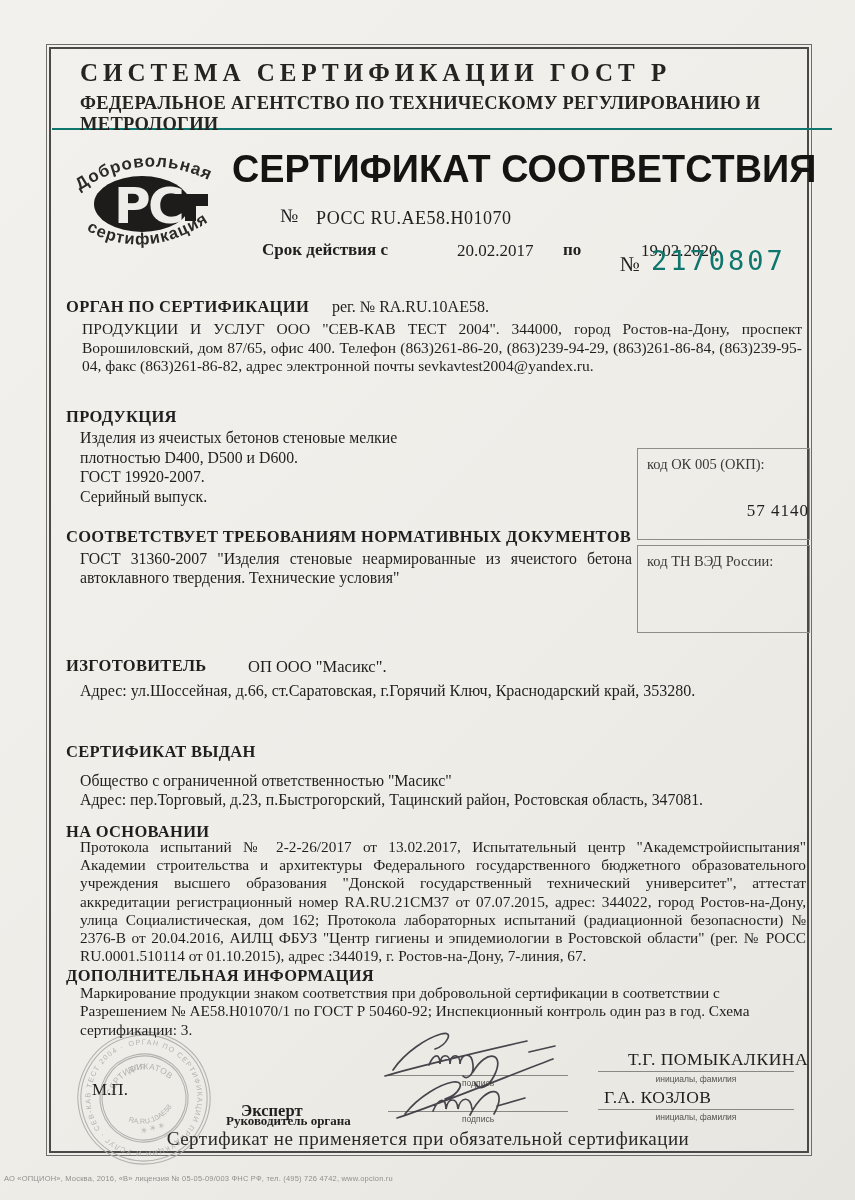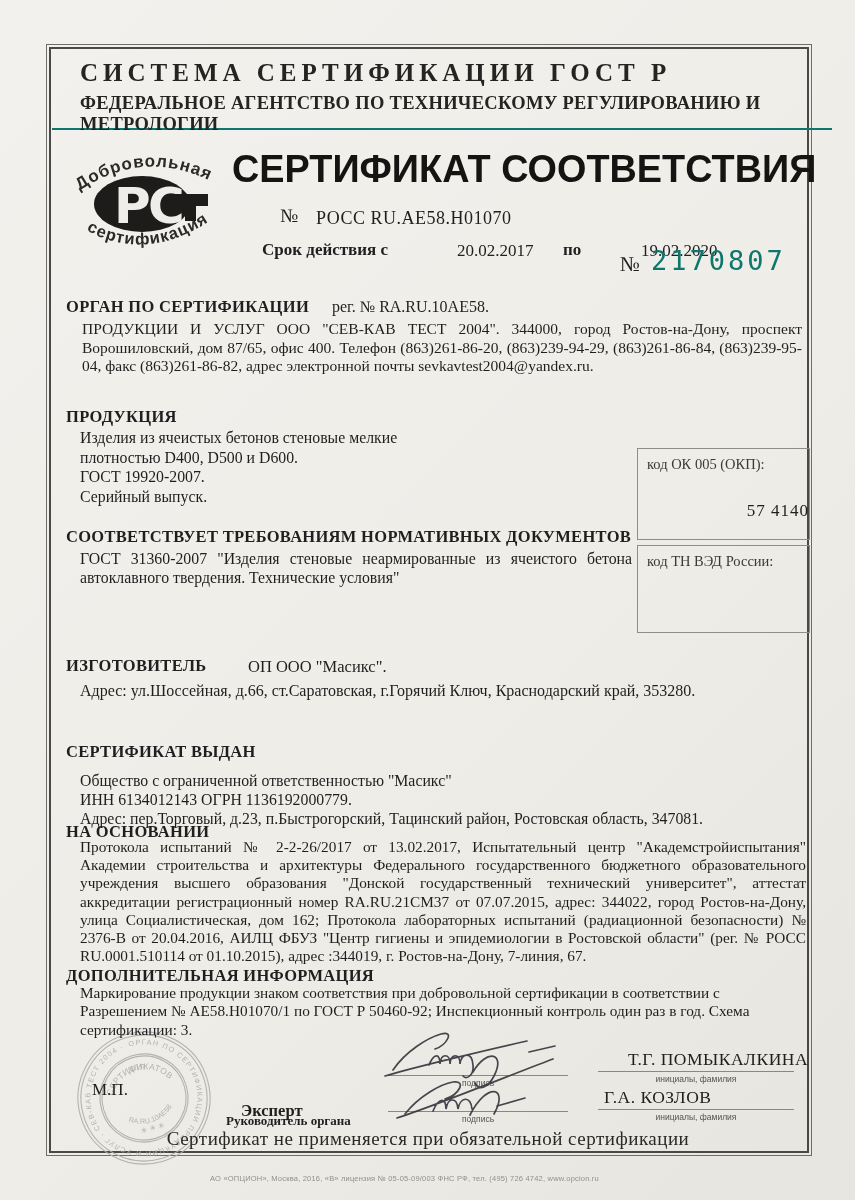--- a/index.html
+++ b/index.html
@@ -75,21 +75,21 @@
   .sig-cap-2{left:388px;top:1114px;width:180px;}
   .name-1{left:604px;top:1049px;font-size:17.5px;letter-spacing:.5px;white-space:nowrap;z-index:2;margin-left:24px;}
   .name-2{left:604px;top:1087px;font-size:17.5px;letter-spacing:.5px;white-space:nowrap;z-index:2;}
   .name-line-1{left:598px;top:1071px;width:196px;}
   .name-line-2{left:598px;top:1109px;width:196px;}
   .name-cap-1{left:598px;top:1074px;width:196px;}
   .name-cap-2{left:598px;top:1112px;width:196px;}
   .sig-svg{left:375px;top:1018px;width:250px;height:105px;z-index:3;}
 
   .footer-note{left:52px;top:1128px;width:752px;text-align:center;font-size:19px;letter-spacing:.5px;color:#2a2927;z-index:2;}
-  .fine-print{left:16px;top:1174px;width:777px;text-align:center;font-family:"Liberation Sans",sans-serif;font-size:7.5px;color:#92908c;letter-spacing:.2px;}
+  .fine-print{left:4px;top:1174px;width:777px;text-align:left;font-family:"Liberation Sans",sans-serif;font-size:7.5px;color:#92908c;letter-spacing:.2px;}
 
   .logo-svg{left:56px;top:142px;width:172px;height:118px;}
 </style>
 </head>
 <body>
 
 <div class="frame-outer">
   <div class="frame-inner"></div>
 </div>
 
@@ -151,21 +151,20 @@
   <div class="box-label">код ТН ВЭД России:</div>
 </div>
 
 <div class="abs sec-h maker-h">ИЗГОТОВИТЕЛЬ</div>
 <div class="abs maker-name">ОП ООО "Масикс".</div>
 <div class="abs maker-address">Адрес: ул.Шоссейная, д.66, ст.Саратовская, г.Горячий Ключ, Краснодарский край, 353280.</div>
 
 <div class="abs sec-h issued-h">СЕРТИФИКАТ ВЫДАН</div>
 <div class="abs issued-lines">
   <div>Общество с ограниченной ответственностью "Масикс"</div>
-  <div>ИНН 6134012143 ОГРН 1136192000779.</div>
   <div>Адрес: пер.Торговый, д.23, п.Быстрогорский, Тацинский район, Ростовская область, 347081.</div>
 </div>
 
 <div class="abs sec-h basis-h">НА ОСНОВАНИИ</div>
 <div class="abs basis-text">Протокола испытаний № 2-2-26/2017 от 13.02.2017, Испытательный центр "Академстройиспытания" Академии строительства и архитектуры Федерального государственного бюджетного образовательного учреждения высшего образования "Донской государственный технический университет", аттестат аккредитации регистрационный номер RA.RU.21СМ37 от 07.07.2015, адрес: 344022, город Ростов-на-Дону, улица Социалистическая, дом 162; Протокола лабораторных испытаний (радиационной безопасности) № 2376-В от 20.04.2016, АИЛЦ ФБУЗ "Центр гигиены и эпидемиологии в Ростовской области" (рег. № РОСС RU.0001.510114 от 01.10.2015), адрес :344019, г. Ростов-на-Дону, 7-линия, 67.</div>
 
 <div class="abs sec-h addinfo-h">ДОПОЛНИТЕЛЬНАЯ ИНФОРМАЦИЯ</div>
 <div class="abs addinfo-text">Маркирование продукции знаком соответствия при добровольной сертификации в соответствии с Разрешением № АЕ58.Н01070/1 по ГОСТ Р 50460-92; Инспекционный контроль один раз в год. Схема сертификации: 3.</div>
 
 <svg class="abs stamp" viewBox="0 0 140 140">

